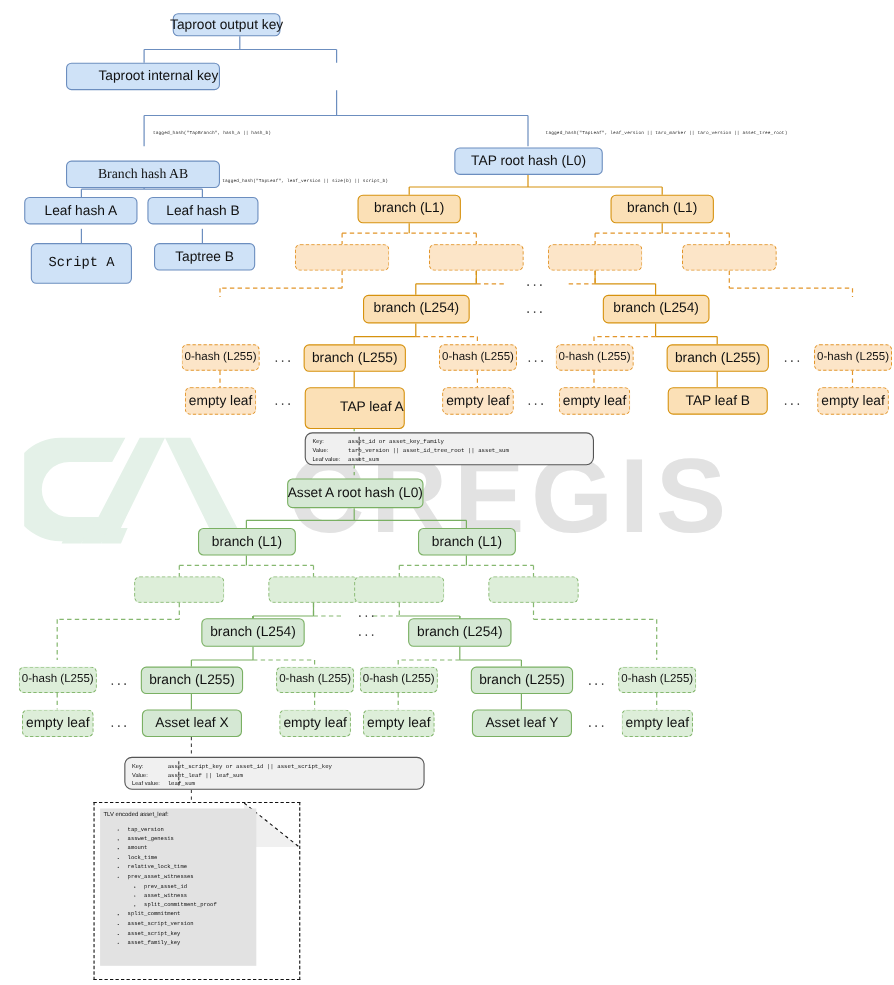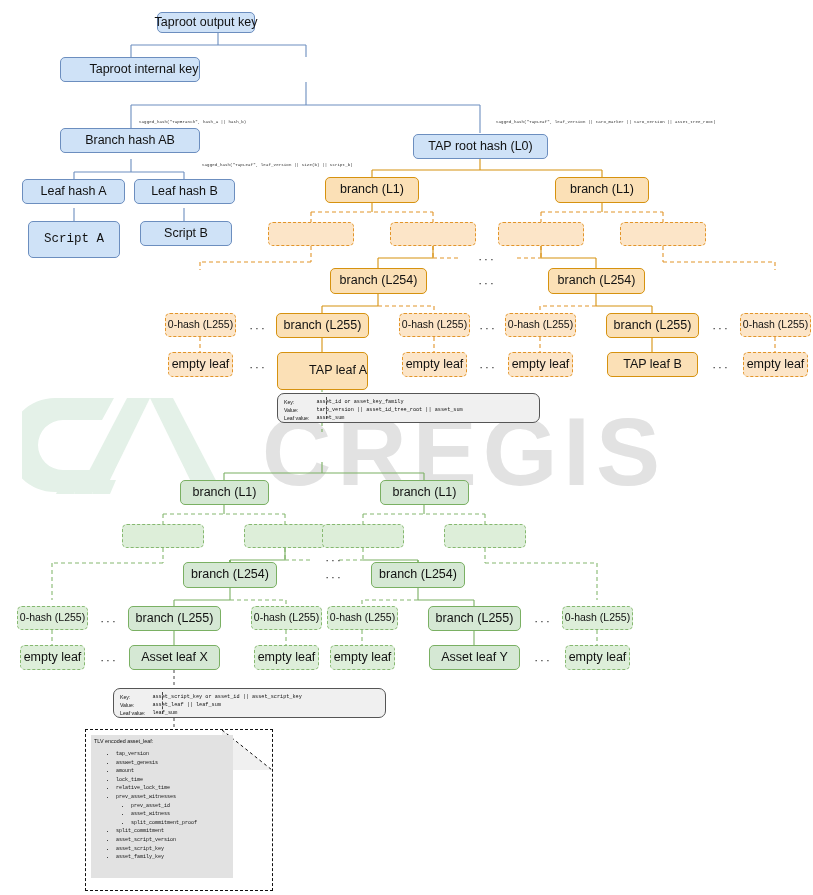--- a/index.html
+++ b/index.html
@@ -189,38 +189,38 @@
 
   <div class="node blue f13" style="left:157px;top:12px;width:98px;height:21px;">
     <span>Taproot output key</span>
   </div>
 
   <div class="node blue f13" style="left:60px;top:57px;width:140px;height:25px;padding-left:28px;">
     <span>Taproot internal key</span>
   </div>
 
 
-  <div class="node blue f13" style="left:60px;top:128px;width:140px;height:25px;">
+  <div class="node blue f13" style="left:60px;top:146px;width:140px;height:25px;font-family:Liberation Serif, serif;">
     <span>Branch hash AB</span>
   </div>
 
   <div class="node blue f13" style="left:22px;top:179px;width:103px;height:25px;">
     <span>Leaf hash A</span>
   </div>
 
   <div class="node blue f13" style="left:134px;top:179px;width:101px;height:25px;">
     <span>Leaf hash B</span>
   </div>
 
   <div class="node blue f13" style="left:28px;top:221px;width:92px;height:37px;font-family:Liberation Mono, monospace;">
     <span>Script A</span>
   </div>
 
   <div class="node blue f13" style="left:140px;top:221px;width:92px;height:25px;">
-    <span>Script B</span>
+    <span>Taptree B</span>
   </div>
 
   <div class="node blue f13" style="left:413px;top:134px;width:135px;height:25px;">
     <span>TAP root hash (L0)</span>
   </div>
 
   <div class="formula" style="left:139px;top:120px;">tagged_hash("TapBranch", hash_a || hash_b)</div>
   <div class="formula" style="left:496px;top:120px;">tagged_hash("TapLeaf", leaf_version || taro_marker || taro_version || asset_tree_root)</div>
   <div class="formula" style="left:202px;top:163px;">tagged_hash("TapLeaf", leaf_version || size(b) || script_b)</div>
 
@@ -303,20 +303,23 @@
         <td class="kvval">taro_version || asset_id_tree_root || asset_sum</td>
       </tr>
       <tr>
         <td class="kvlab">Leaf value:</td>
         <td class="kvval">asset_sum</td>
       </tr>
     </tbody>
       </table>
   </div>
 
+  <div class="node green f13" style="left:261px;top:435px;width:124px;height:27px;">
+    <span>Asset A root hash (L0)</span>
+  </div>
 
   <div class="node green f13" style="left:180px;top:480px;width:89px;height:25px;">
     <span>branch (L1)</span>
   </div>
   <div class="node green f13" style="left:380px;top:480px;width:89px;height:25px;">
     <span>branch (L1)</span>
   </div>
 
   <div class="node g-dash" style="left:122px;top:524px;width:82px;height:24px;"></div>
   <div class="node g-dash" style="left:244px;top:524px;width:82px;height:24px;"></div>

